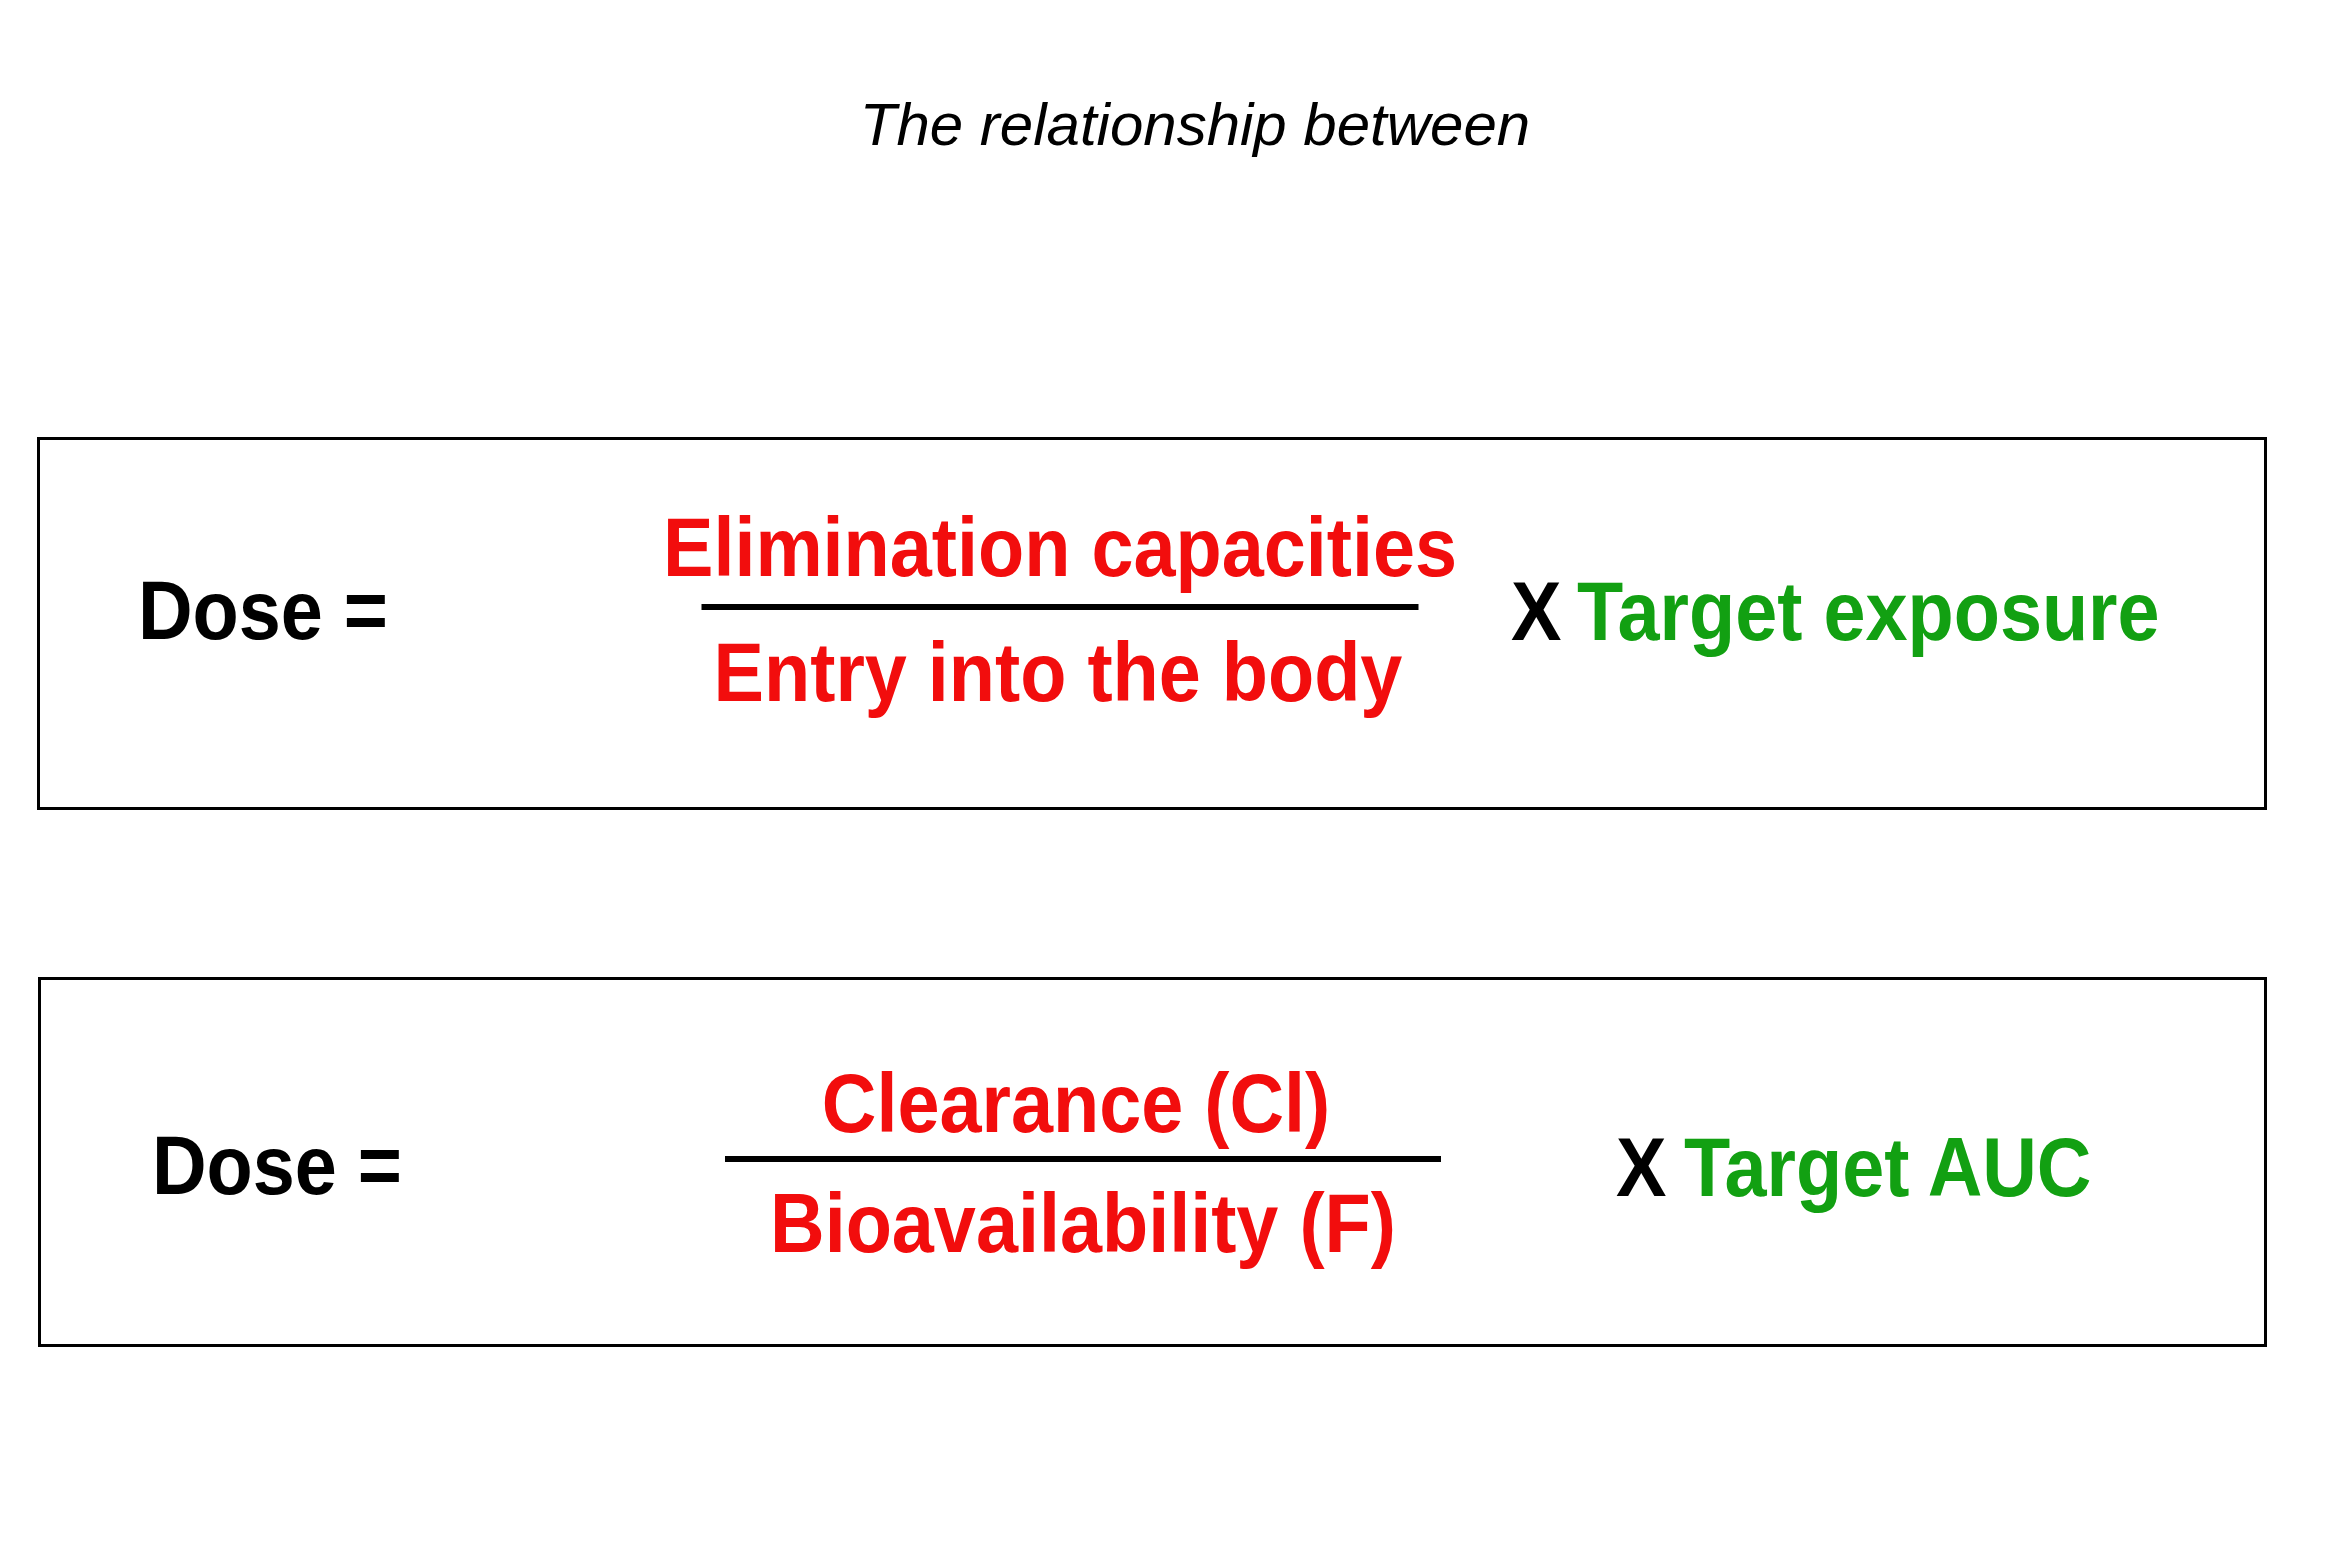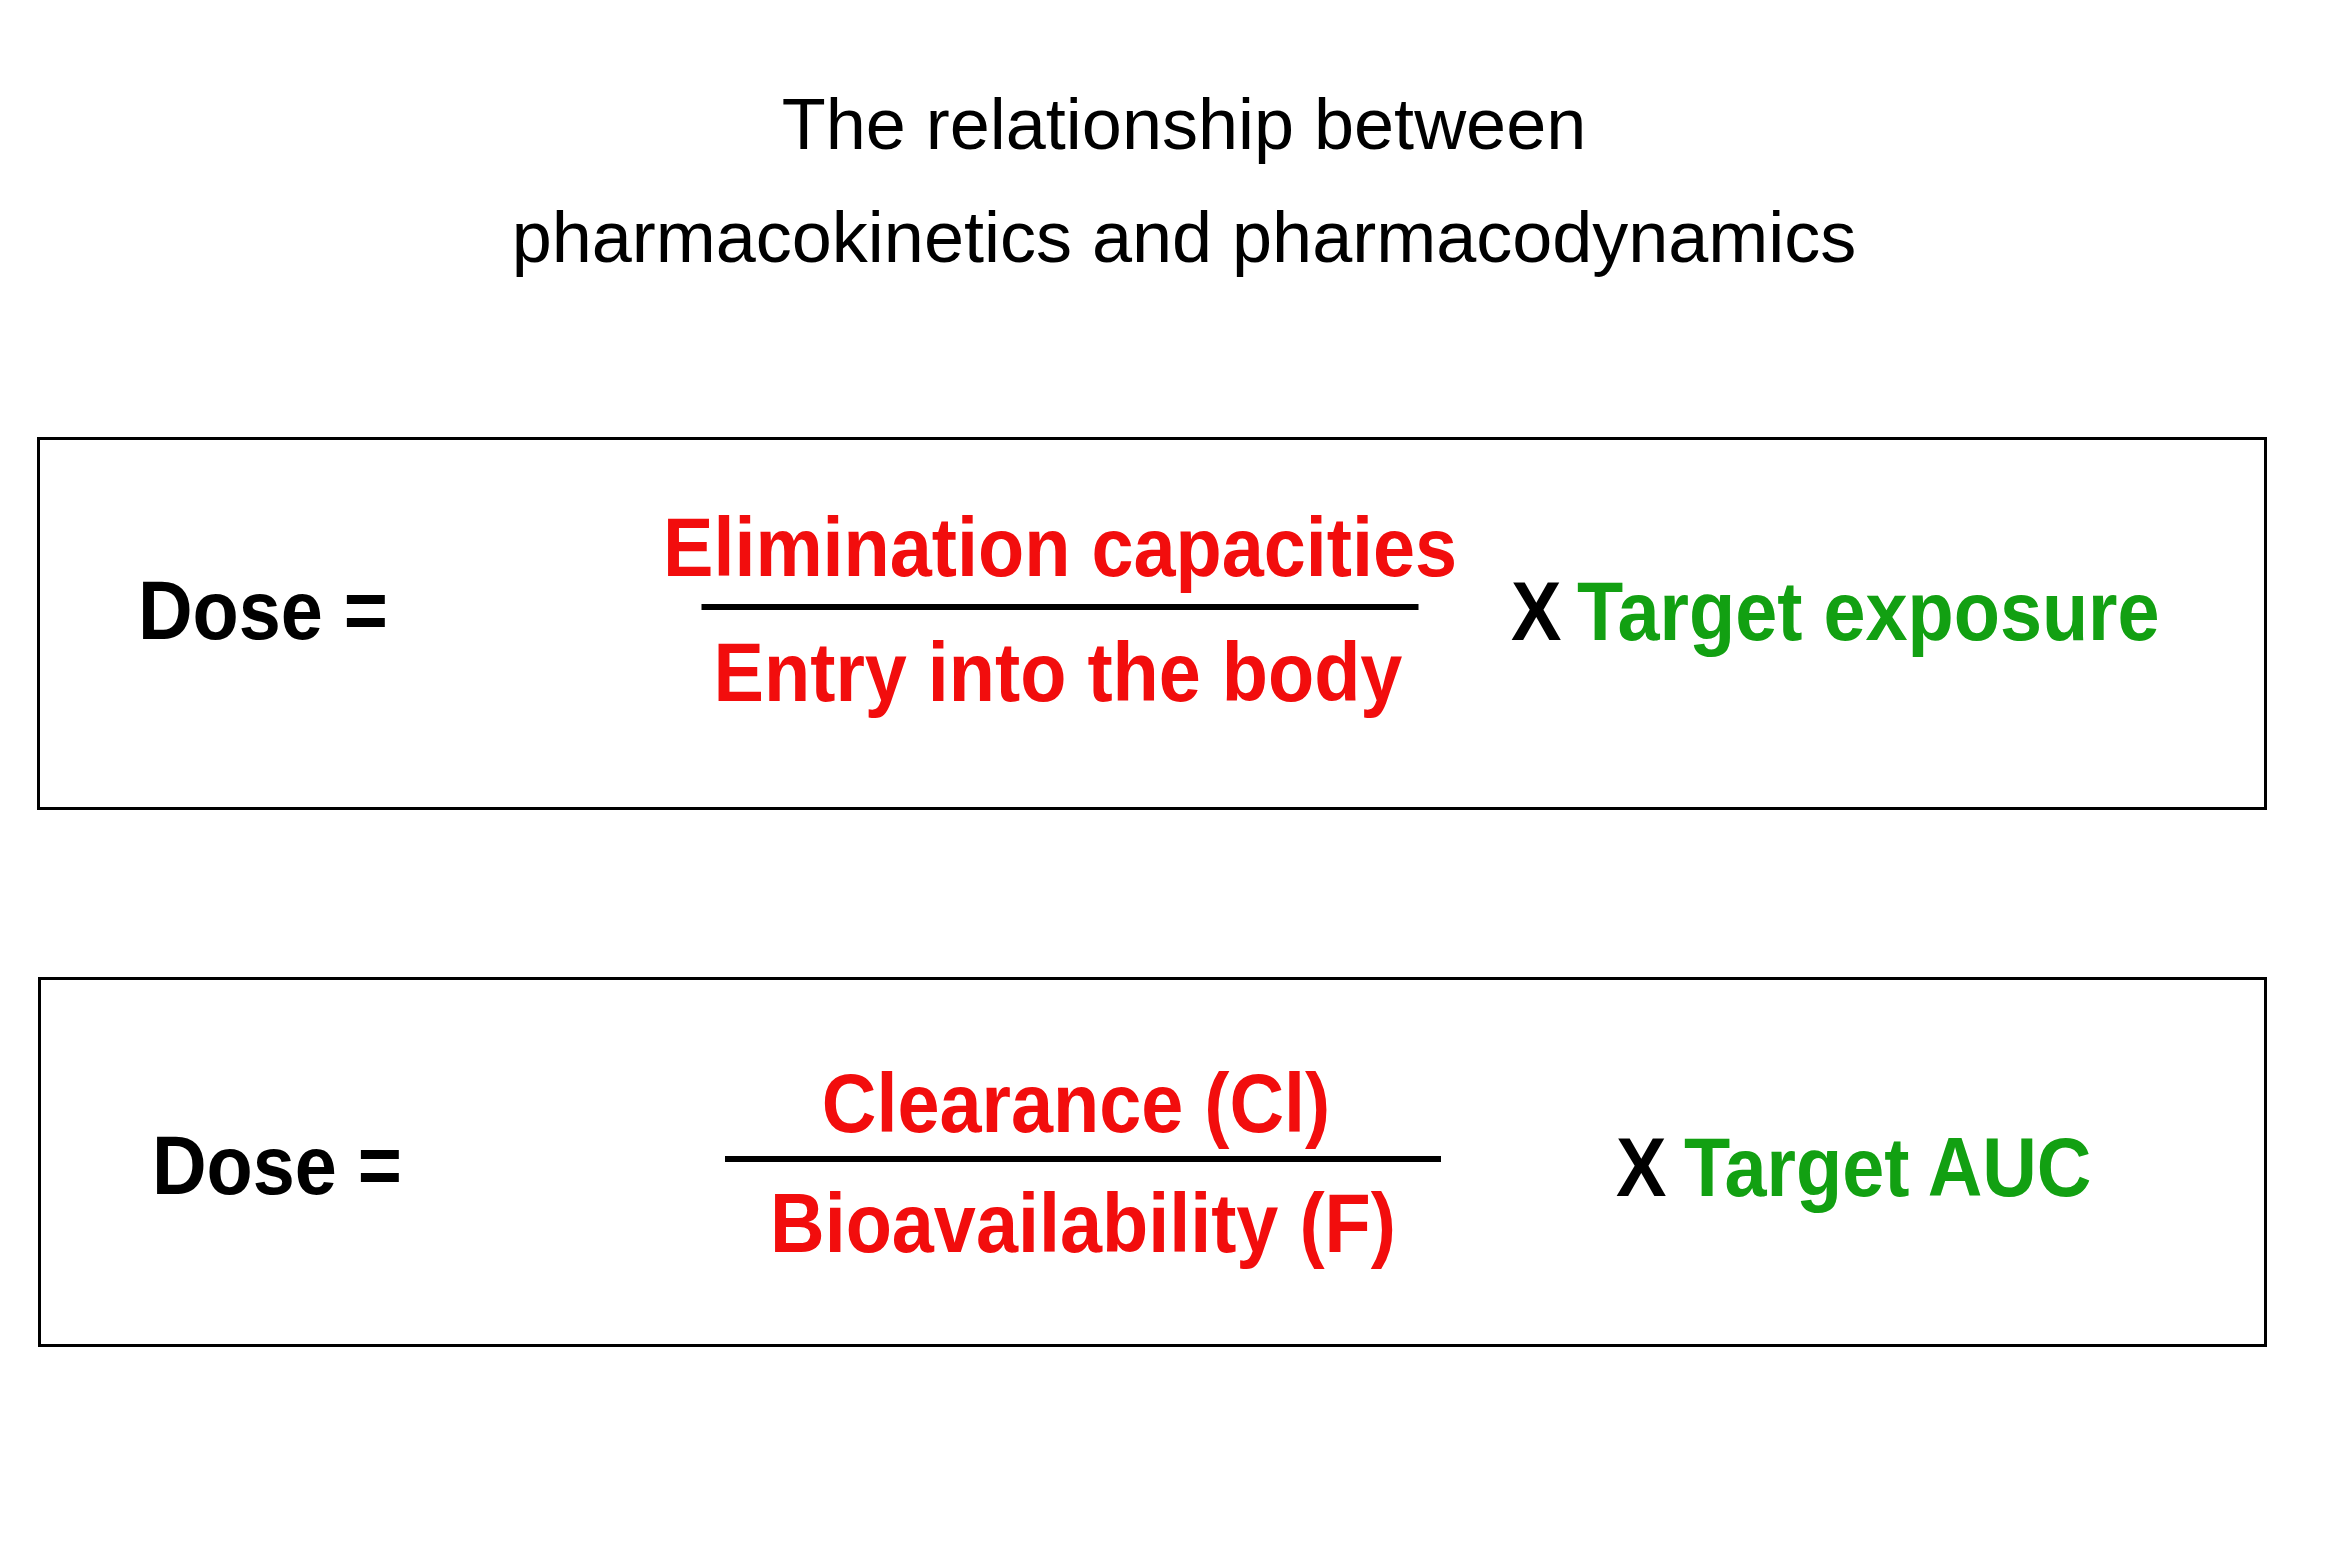--- a/index.html
+++ b/index.html
@@ -16,30 +16,31 @@
     position: relative;
   }
   .slide {
     position: absolute;
     left: 0; top: 0;
     width: 2351px; height: 1568px;
     background: #ffffff;
   }
   .title {
     position: absolute;
-    left: 28px;
+    left: 39px;
     top: 68px;
     width: 2312px;
     text-align: center;
     font-weight: 400;
-    font-size: 72px;
+    font-size: 60px;
     line-height: 113px;
     color: var(--ink);
     letter-spacing: 0;
     white-space: nowrap;
+    font-style: italic;
   }
   .eq-box {
     position: absolute;
     border: 3.7px solid var(--ink);
     background: #ffffff;
   }
   .box1 { left: 37px;  top: 437px;  width: 2230px; height: 373px; }
   .box2 { left: 38px;  top: 977px; width: 2229px; height: 370px; }
 
   .btext {
@@ -82,21 +83,20 @@
   .box2 .mult   { left: 1575px; top: 145px; }
   .box2 .target { left: 1643px; top: 145px; }
 </style>
 </head>
 <body>
 
 <div class="slide">
 
   <div class="title">
     <div>The relationship between</div>
-    <div>pharmacokinetics and pharmacodynamics</div>
   </div>
 
   <div class="eq-box box1">
     <div class="btext dose">Dose =</div>
     <div class="btext red centered num">Elimination capacities</div>
     <div class="bar"></div>
     <div class="btext red centered den">Entry into the body</div>
     <div class="btext mult">X</div>
     <div class="btext green target">Target exposure</div>
   </div>

